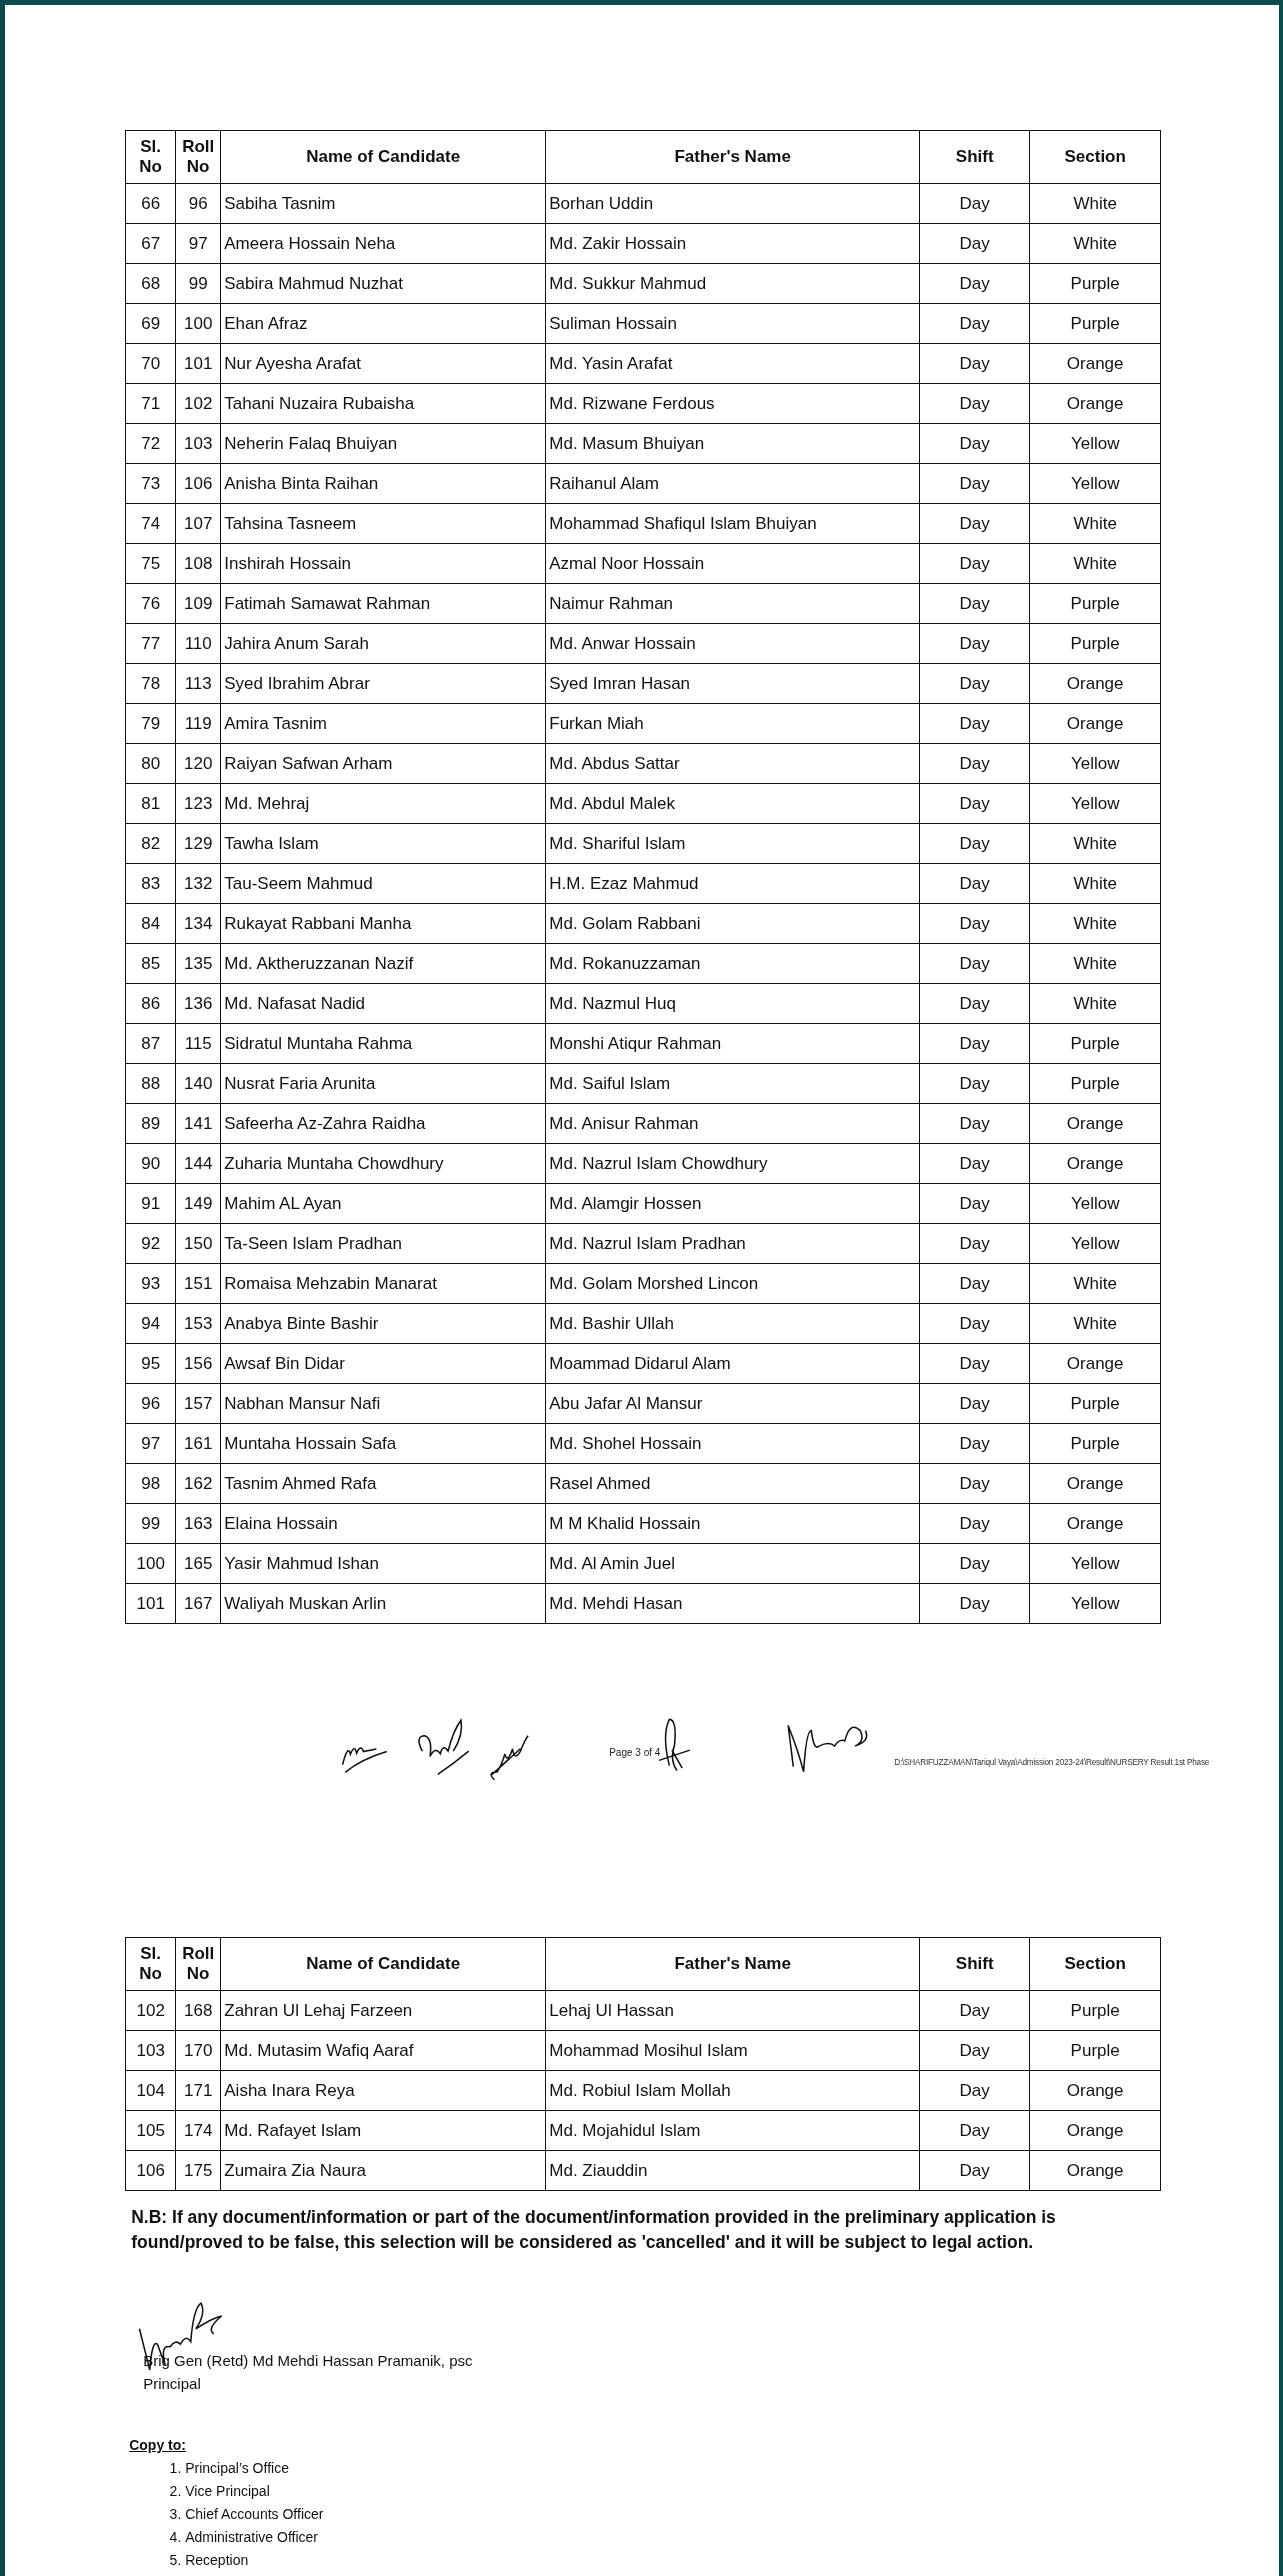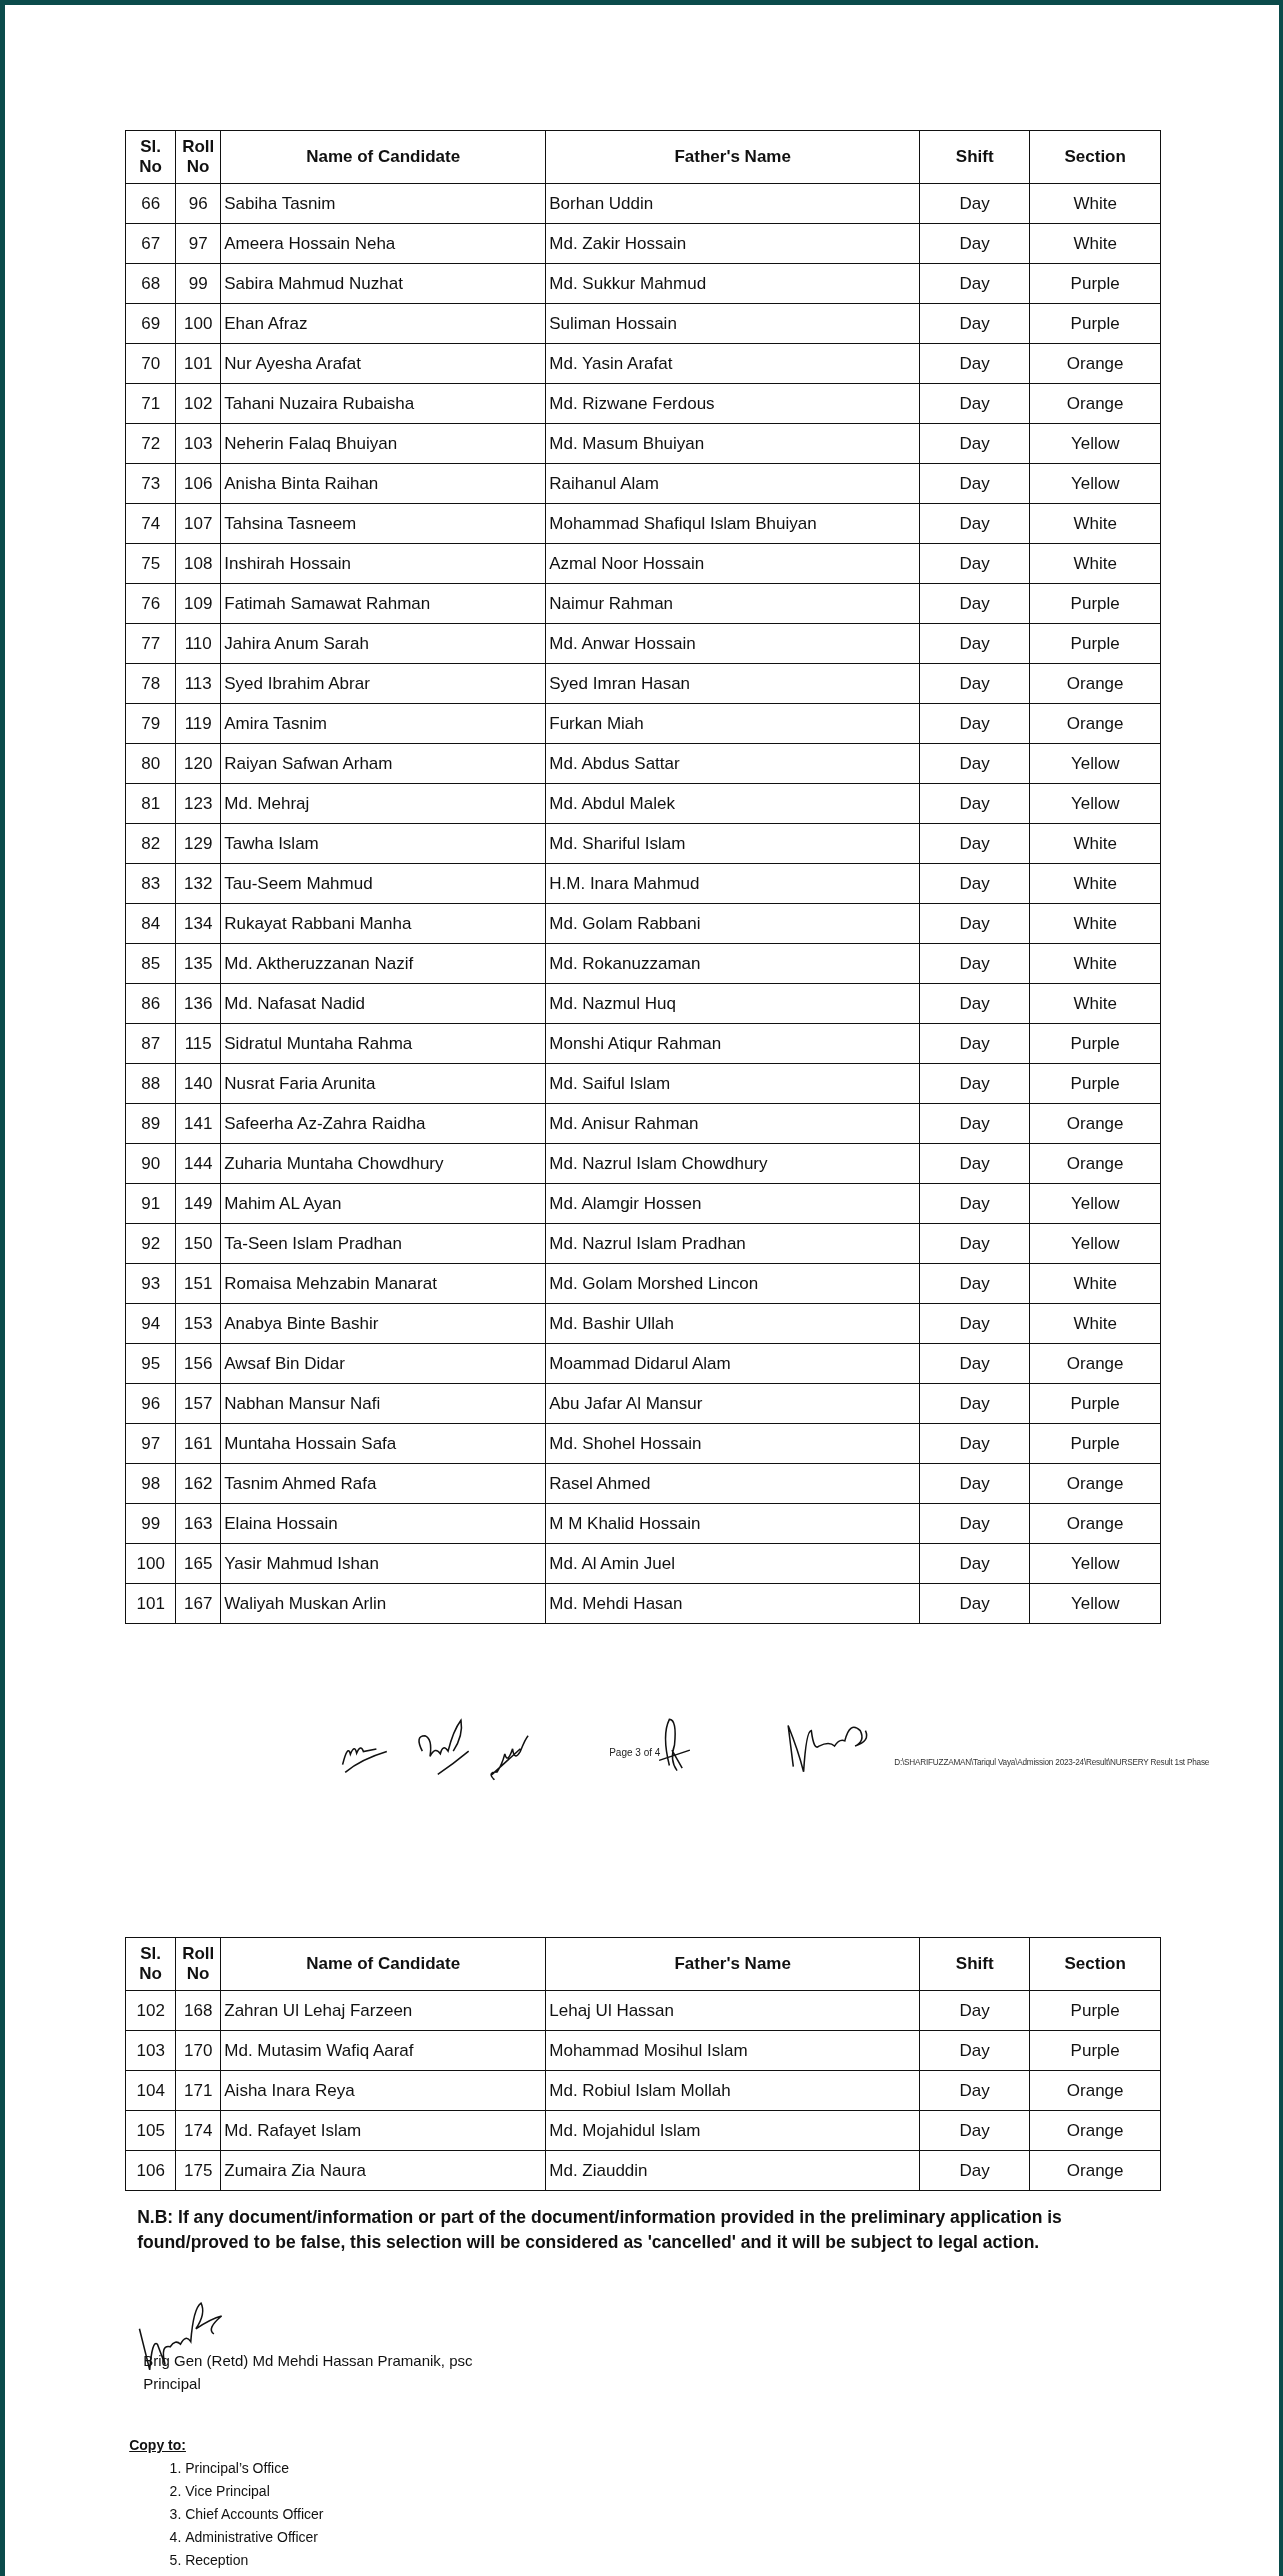--- a/index.html
+++ b/index.html
@@ -55,21 +55,21 @@
     font-size: 12.4px;
     color: #222;
   }
   .page-label { font-size: 10px; }
   .path-label { font-size: 8.2px; color: #333; letter-spacing: -0.2px; }
   .sig {
     position: absolute;
     stroke: #111; fill: none; stroke-width: 3;
   }
   .note {
-    position: absolute; left: 132px; top: 2200px; width: 1036px;
+    position: absolute; left: 126px; top: 2200px; width: 1036px;
     font-weight: bold; font-size: 17.5px; line-height: 25px;
   }
   .signatory {
     position: absolute; left: 138px; top: 2344px;
     font-size: 15px; line-height: 23px;
   }
   .copy-to {
     position: absolute; left: 124px; top: 2432px;
     font-size: 14px;
   }
@@ -234,21 +234,21 @@
           <td class="c">129</td>
           <td class="l">Tawha Islam</td>
           <td class="l">Md. Shariful Islam</td>
           <td class="c">Day</td>
           <td class="c">White</td>
         </tr>
         <tr>
           <td class="c">83</td>
           <td class="c">132</td>
           <td class="l">Tau-Seem Mahmud</td>
-          <td class="l">H.M. Inara Mahmud</td>
+          <td class="l">H.M. Ezaz Mahmud</td>
           <td class="c">Day</td>
           <td class="c">White</td>
         </tr>
         <tr>
           <td class="c">84</td>
           <td class="c">134</td>
           <td class="l">Rukayat Rabbani Manha</td>
           <td class="l">Md. Golam Rabbani</td>
           <td class="c">Day</td>
           <td class="c">White</td>

